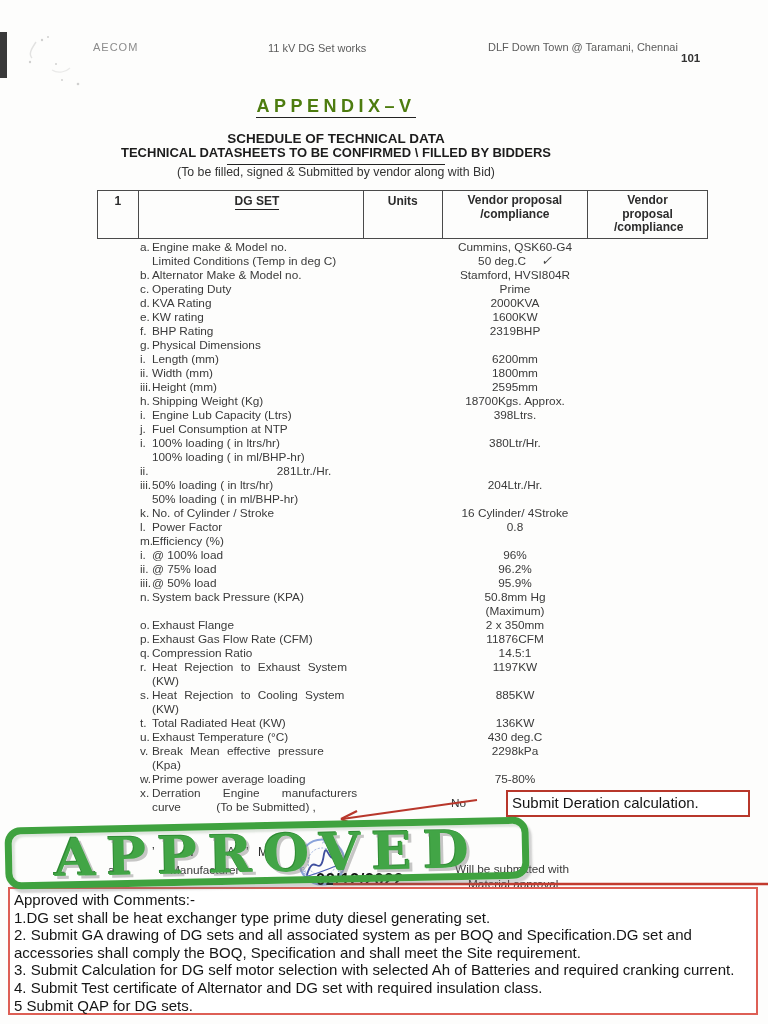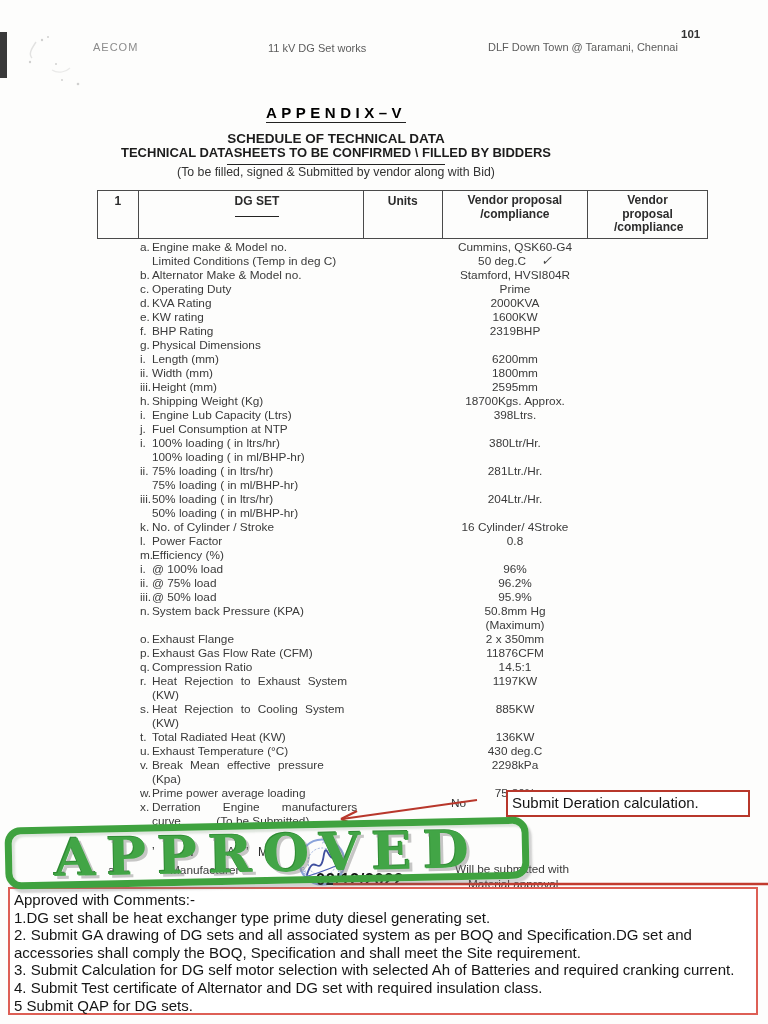--- a/index.html
+++ b/index.html
@@ -3,38 +3,38 @@
 <meta charset="utf-8">
 <style>
   html,body{margin:0;padding:0;background:#e8e8e8;}
   .page{position:relative;width:768px;height:1024px;background:#fdfdfc;overflow:hidden;
         font-family:"Liberation Sans",sans-serif;color:#3a3a3a;}
   .abs{position:absolute;}
   
   .top-company{left:93px;top:41px;font-size:11px;color:#8b8b8b;letter-spacing:1px;}
   .top-project{left:268px;top:42px;font-size:11px;color:#5c5c5c;}
   .top-location{left:488px;top:41px;font-size:11px;color:#5c5c5c;}
-  .top-page{left:681px;top:28px;font-size:11.5px;font-weight:bold;color:#333;}
+  .top-page{left:681px;top:52px;font-size:11.5px;font-weight:bold;color:#333;}
   .scan-blot{left:0;top:32px;width:7px;height:46px;background:#161616;opacity:.85;}
   
   .titles{left:0;top:0;width:672px;text-align:center;}
-  .t-appendix{position:absolute;top:104px;width:100%;font-size:15px;font-weight:bold;color:#000000;}
+  .t-appendix{position:absolute;top:96px;width:100%;font-size:18px;font-weight:bold;color:#4d7c0f;}
   .t-appendix span{letter-spacing:4.5px;border-bottom:1.6px solid #222;padding-bottom:1px;}
   .t-schedule{position:absolute;top:131px;width:100%;font-size:13.5px;font-weight:bold;color:#1c1c1c;}
   .t-schedule span{border-bottom:1.6px solid #222;padding-bottom:18px;}
   .t-datasheets{position:absolute;top:145px;width:100%;font-size:13px;font-weight:bold;color:#1c1c1c;}
   .t-subtitle{position:absolute;top:165px;width:100%;font-size:12.3px;color:#333;}
   
   .thead{left:97px;top:190px;width:611px;height:49px;border:1.6px solid #4a4a4a;display:flex;
          box-sizing:border-box;font-size:12px;font-weight:bold;color:#2c2c2c;z-index:1;}
   .thead>div{box-sizing:border-box;padding-top:3px;text-align:center;border-left:1.4px solid #4a4a4a;}
   .thead>div:first-child{border-left:none;}
   .th-no{width:40px;}
   .th-item{width:226px;text-align:left;padding-left:12px;}
-  .th-item span{border-bottom:1.6px solid #222;padding-bottom:8px;margin-top:41px;}
+  .th-item span{border-bottom:1.6px solid #222;padding-bottom:1px;margin-top:41px;}
   .th-units{width:79px;}
   .th-v1{width:146px;line-height:13.5px;}
   .th-v2{width:120px;line-height:13.5px;padding-left:26px;padding-right:26px;}
   
   .tbody{left:97px;top:240px;width:611px;z-index:1;}
   .trow{display:flex;align-items:flex-start;}
   .trow>div{box-sizing:border-box;font-size:11.8px;line-height:14px;color:#3a3a3a;}
   .c-idx{width:55px;padding-left:43px;white-space:nowrap;}
   .c-label{width:211px;}
   .c-units{width:79px;}
@@ -239,24 +239,20 @@
           <div>100% loading ( in ltrs/hr)</div>
           <div>100% loading ( in ml/BHP-hr)</div>
         </div>
         <div class="c-units"></div>
         <div class="c-value">
           <div>380Ltr/Hr.</div>
         </div>
       </div>
       <div class="trow">
         <div class="c-idx">ii.</div>
-        <div class="c-label">
-          <div>75% loading ( in ltrs/hr)</div>
-          <div>75% loading ( in ml/BHP-hr)</div>
-        </div>
         <div class="c-units"></div>
         <div class="c-value">
           <div>281Ltr./Hr.</div>
         </div>
       </div>
       <div class="trow">
         <div class="c-idx">iii.</div>
         <div class="c-label">
           <div>50% loading ( in ltrs/hr)</div>
           <div>50% loading ( in ml/BHP-hr)</div>

